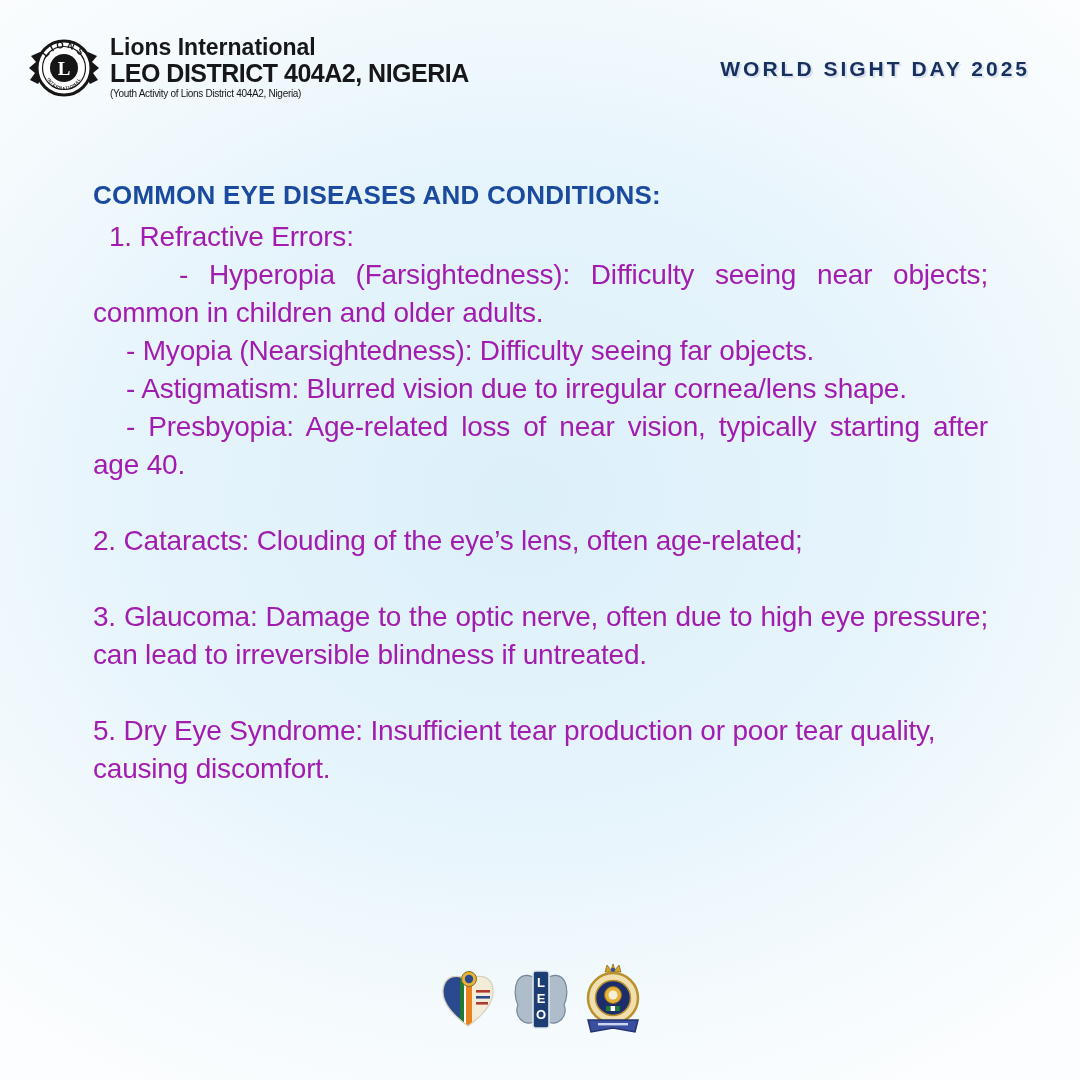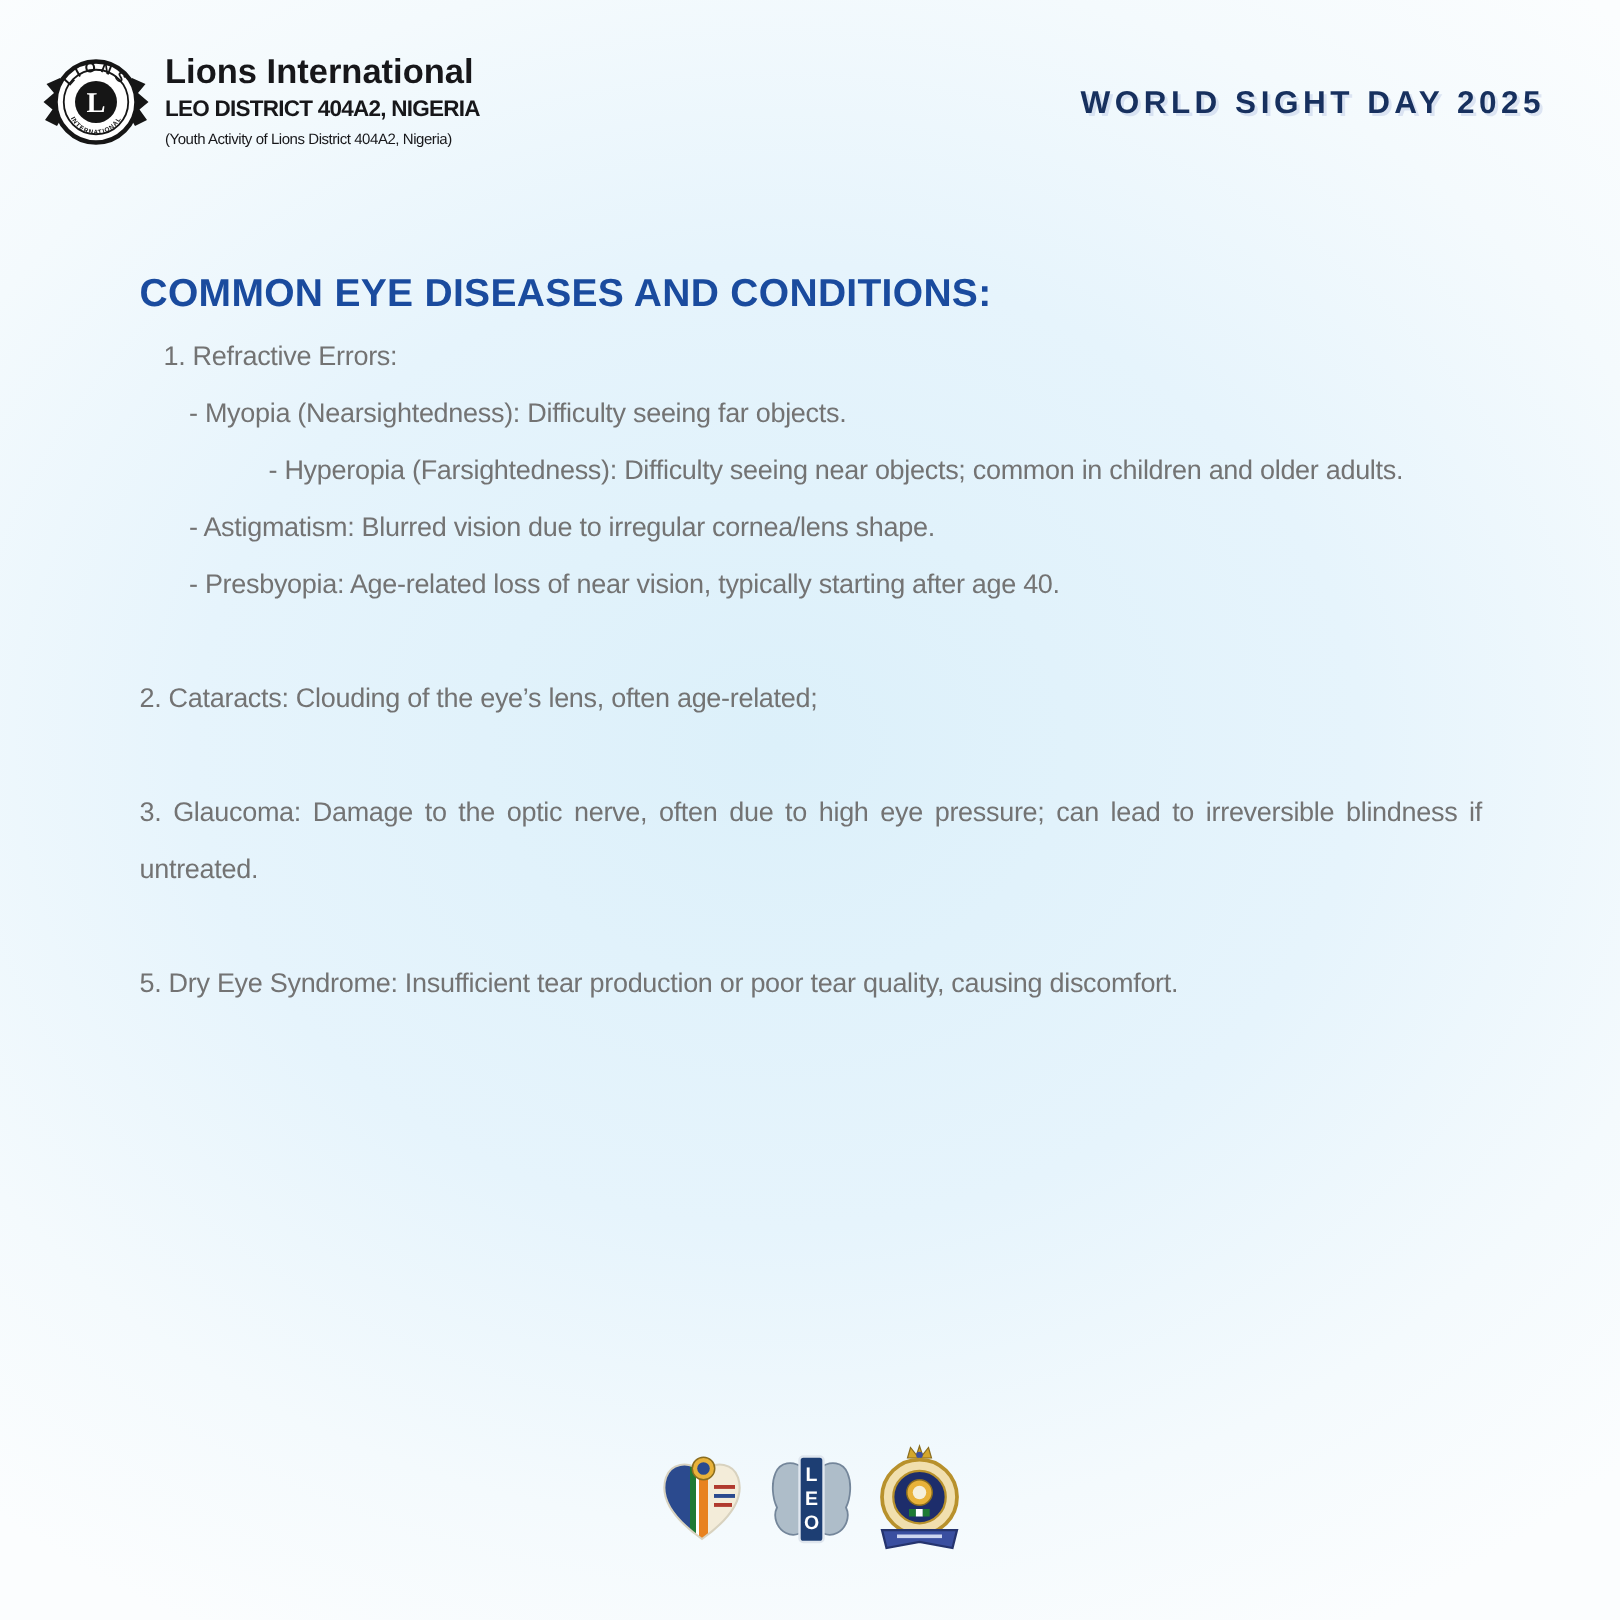--- a/index.html
+++ b/index.html
@@ -13,38 +13,38 @@
   }
 
   
   .header {
     position: absolute; top: 22px; left: 26px; right: 50px;
     display: flex; justify-content: space-between; align-items: flex-start;
   }
   .brand { display: flex; align-items: flex-start; }
   .brand-text { margin-left: 8px; padding-top: 12px; color: #17171a; }
   .org-name   { font-size: 23px; font-weight: bold; line-height: 27px; letter-spacing: 0px; }
-  .district   { font-size: 15px; font-weight: bold; line-height: 24px; letter-spacing: -0.5px; }
+  .district   { font-size: 25px; font-weight: bold; line-height: 24px; letter-spacing: -0.5px; }
   .district-sub { font-size: 10px; font-weight: normal; line-height: 17px; letter-spacing: -0.3px; }
 
   .event-title {
     text-align: right; padding-top: 30px;
     font-size: 21px; font-weight: bold; color: #17305e;
     letter-spacing: 3px; line-height: 33px;
     text-shadow: 2px 2px 0 rgba(150,170,215,0.28);
   }
 
   
   .main { position: absolute; left: 93px; top: 176px; width: 895px; }
   .page-title {
     font-size: 26px; font-weight: bold; color: #1a4b9e;
     line-height: 38px; margin-bottom: 4px; letter-spacing: 0.2px;
   }
   .para {
-    font-size: 18px; line-height: 38px; color: #737373;
+    font-size: 28px; line-height: 38px; color: #a21caf;
     letter-spacing: -0.2px; text-align: left;
   }
   .para.justify  { text-align: justify; }
   .para.indent-1 { text-indent: 16px; }
   .para.indent-2 { text-indent: 33px; }
   .para.indent-3 { text-indent: 86px; }
   .para.gap      { margin-top: 38px; }
 
   
   .footer {
@@ -90,22 +90,22 @@
 
   <div class="event-title">
     <div>WORLD SIGHT DAY 2025</div>
   </div>
 </div>
 
 <div class="main">
   <div class="page-title">COMMON EYE DISEASES AND CONDITIONS:</div>
   <div id="paragraphs">
       <p class="para indent-1">1. Refractive Errors:</p>
+      <p class="para justify indent-3">- Hyperopia (Farsightedness): Difficulty seeing near objects; common in children and older adults.</p>
       <p class="para indent-2">- Myopia (Nearsightedness): Difficulty seeing far objects.</p>
-      <p class="para justify indent-3">- Hyperopia (Farsightedness): Difficulty seeing near objects; common in children and older adults.</p>
       <p class="para indent-2">- Astigmatism: Blurred vision due to irregular cornea/lens shape.</p>
       <p class="para justify indent-2">- Presbyopia: Age-related loss of near vision, typically starting after age 40.</p>
       <p class="para gap">2. Cataracts: Clouding of the eye’s lens, often age-related;</p>
       <p class="para gap justify">3. Glaucoma: Damage to the optic nerve, often due to high eye pressure; can lead to irreversible blindness if untreated.</p>
       <p class="para gap">5. Dry Eye Syndrome: Insufficient tear production or poor tear quality, causing discomfort.</p>
     </div>
 </div>
 
 <div class="footer">
 

